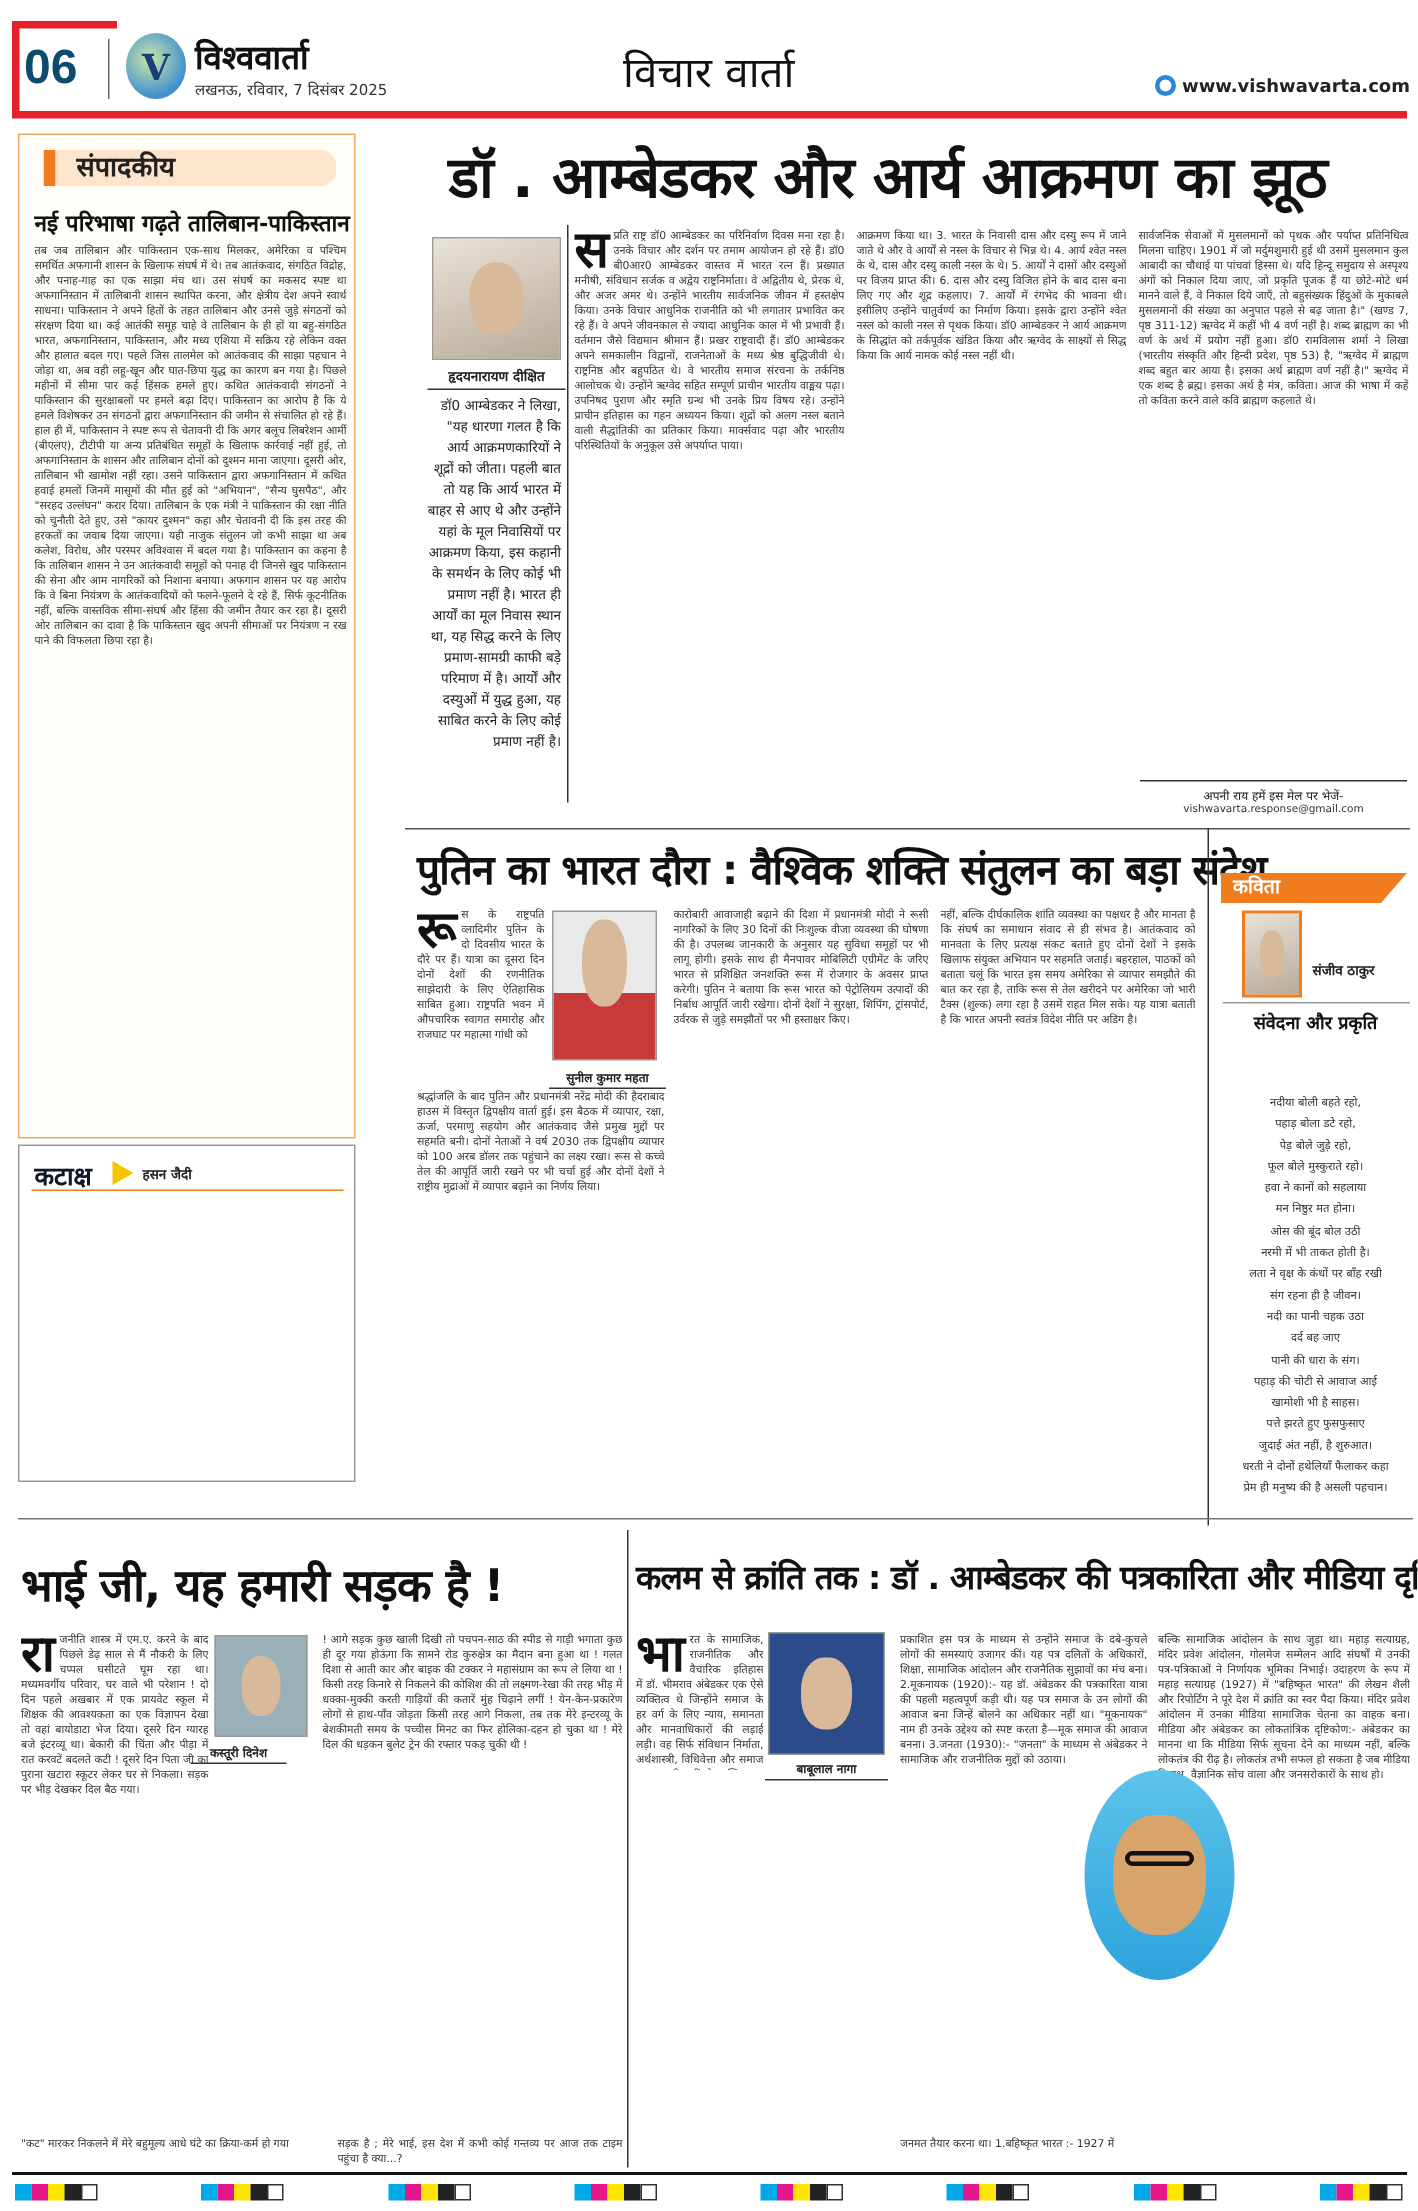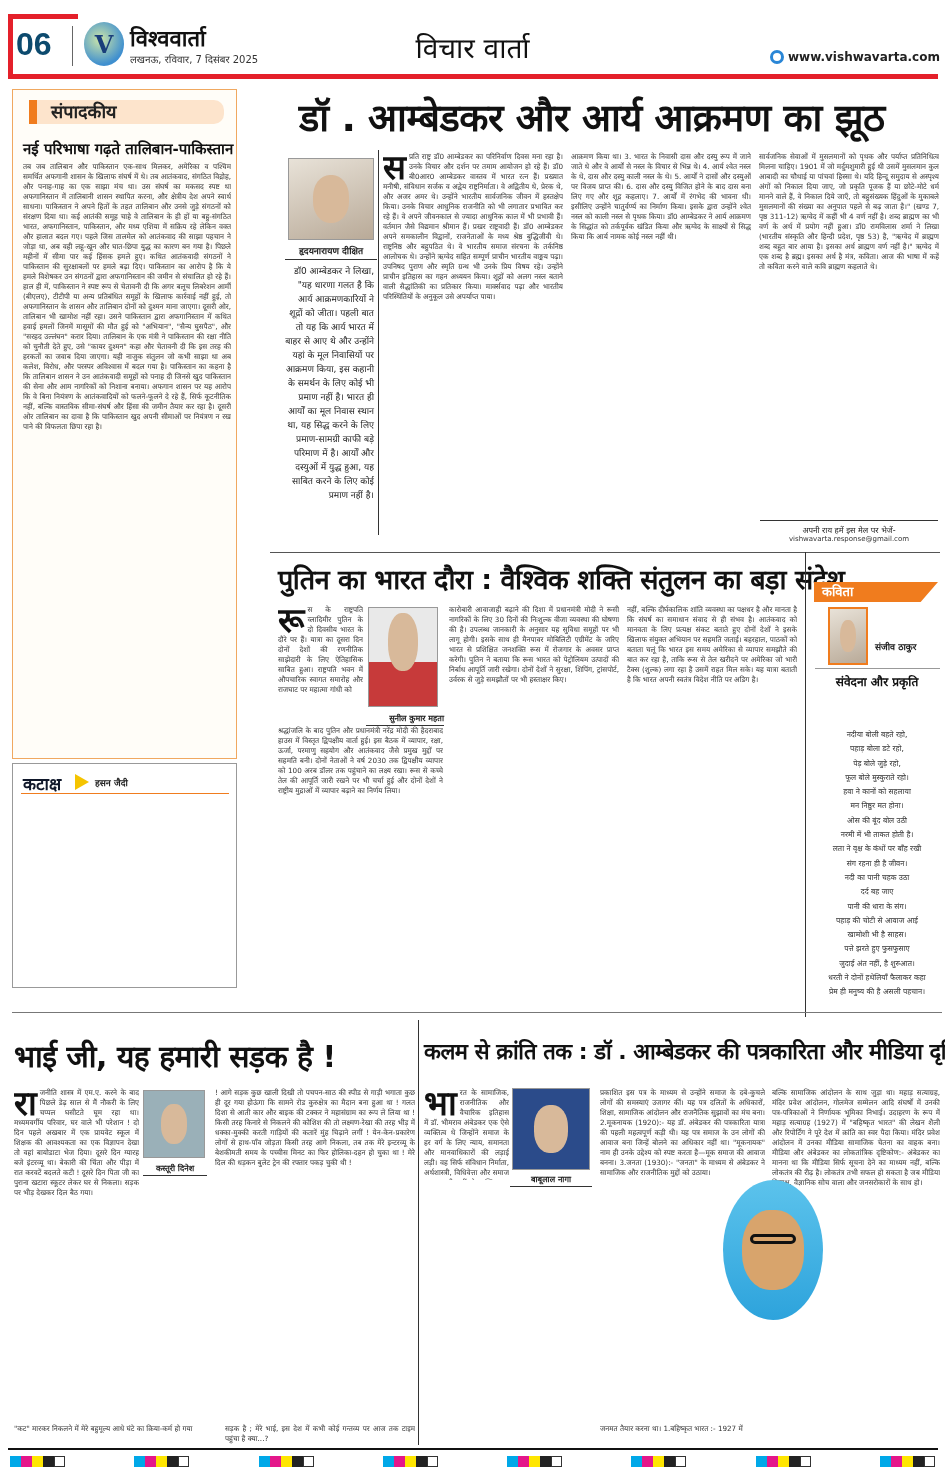--- a/index.html
+++ b/index.html
@@ -89,21 +89,21 @@
 <div class="abs" style="left:760px;top:535px;width:178px;text-align:center;font-size:7px;color:#333;">vishwavarta.response@gmail.com</div>
 <div class="abs rule-h" style="left:270px;top:552px;width:670px;background:#555;"></div>
 
 <div class="abs h1" style="left:278px;top:560px;width:530px;font-size:27px;white-space:nowrap;">पुतिन का भारत दौरा : वैश्विक शक्ति संतुलन का बड़ा संदेश</div>
 <div class="col body-text" style="left:278px;top:605px;width:85px;height:118px;">
   <span class="dropcap">रू</span><span>स के राष्ट्रपति व्लादिमीर पुतिन के दो दिवसीय भारत के दौरे पर हैं। यात्रा का दूसरा दिन दोनों देशों की रणनीतिक साझेदारी के लिए ऐतिहासिक साबित हुआ। राष्ट्रपति भवन में औपचारिक स्वागत समारोह और राजघाट पर महात्मा गांधी को</span>
 </div>
 <div class="abs portrait" style="left:368px;top:607px;width:70px;height:100px;background:linear-gradient(#e9e9e9 0 55%, #c73a3a 55%);">
     <div class="face" style="margin-top:-30px;"></div>
   </div>
-<div class="abs byline" style="left:366px;top:712px;width:78px;font-size:8px;text-align:right;">सुनील कुमार महता</div>
+<div class="abs byline" style="left:366px;top:712px;width:78px;font-size:8px;">सुनील कुमार महता</div>
 <div class="col body-text" style="left:278px;top:726px;width:165px;height:290px;">श्रद्धांजलि के बाद पुतिन और प्रधानमंत्री नरेंद्र मोदी की हैदराबाद हाउस में विस्तृत द्विपक्षीय वार्ता हुई। इस बैठक में व्यापार, रक्षा, ऊर्जा, परमाणु सहयोग और आतंकवाद जैसे प्रमुख मुद्दों पर सहमति बनी। दोनों नेताओं ने वर्ष 2030 तक द्विपक्षीय व्यापार को 100 अरब डॉलर तक पहुंचाने का लक्ष्य रखा। रूस से कच्चे तेल की आपूर्ति जारी रखने पर भी चर्चा हुई और दोनों देशों ने राष्ट्रीय मुद्राओं में व्यापार बढ़ाने का निर्णय लिया।</div>
 <div class="col body-text" style="left:449px;top:605px;width:170px;height:410px;">कारोबारी आवाजाही बढ़ाने की दिशा में प्रधानमंत्री मोदी ने रूसी नागरिकों के लिए 30 दिनों की निःशुल्क वीजा व्यवस्था की घोषणा की है। उपलब्ध जानकारी के अनुसार यह सुविधा समूहों पर भी लागू होगी। इसके साथ ही मैनपावर मोबिलिटी एग्रीमेंट के जरिए भारत से प्रशिक्षित जनशक्ति रूस में रोजगार के अवसर प्राप्त करेगी। पुतिन ने बताया कि रूस भारत को पेट्रोलियम उत्पादों की निर्बाध आपूर्ति जारी रखेगा। दोनों देशों ने सुरक्षा, शिपिंग, ट्रांसपोर्ट, उर्वरक से जुड़े समझौतों पर भी हस्ताक्षर किए।</div>
 <div class="col body-text" style="left:627px;top:605px;width:170px;height:410px;">नहीं, बल्कि दीर्घकालिक शांति व्यवस्था का पक्षधर है और मानता है कि संघर्ष का समाधान संवाद से ही संभव है। आतंकवाद को मानवता के लिए प्रत्यक्ष संकट बताते हुए दोनों देशों ने इसके खिलाफ संयुक्त अभियान पर सहमति जताई। बहरहाल, पाठकों को बताता चलूं कि भारत इस समय अमेरिका से व्यापार समझौते की बात कर रहा है, ताकि रूस से तेल खरीदने पर अमेरिका जो भारी टैक्स (शुल्क) लगा रहा है उसमें राहत मिल सके। यह यात्रा बताती है कि भारत अपनी स्वतंत्र विदेश नीति पर अडिग है।</div>
 <div class="abs rule-v" style="left:805px;top:552px;height:465px;"></div>
 
 <div class="abs kavita-tag">कविता</div>
 <div class="abs portrait" style="left:828px;top:607px;width:40px;height:58px;border:2px solid #f07c1e;">
     <div class="face"></div>
   </div>
 <div class="abs" style="left:875px;top:640px;font-size:9px;font-weight:bold;color:#222;">संजीव ठाकुर</div>
@@ -140,21 +140,21 @@
 
 <div class="abs rule-h" style="left:12px;top:1012px;width:930px;background:#777;"></div>
 
 <div class="abs h1" style="left:14px;top:1035px;width:405px;font-size:30px;white-space:nowrap;">भाई जी, यह हमारी सड़क है !</div>
 <div class="col body-text" style="left:14px;top:1088px;width:125px;height:335px;">
   <span class="dropcap">रा</span><span>जनीति शास्त्र में एम.ए. करने के बाद पिछले डेढ़ साल से मैं नौकरी के लिए चप्पल घसीटते घूम रहा था। मध्यमवर्गीय परिवार, घर वाले भी परेशान ! दो दिन पहले अखबार में एक प्रायवेट स्कूल में शिक्षक की आवश्यकता का एक विज्ञापन देखा तो वहां बायोडाटा भेज दिया। दूसरे दिन ग्यारह बजे इंटरव्यू था। बेकारी की चिंता और पीड़ा में रात करवटें बदलते कटी ! दूसरे दिन पिता जी का पुराना खटारा स्कूटर लेकर घर से निकला। सड़क पर भीड़ देखकर दिल बैठ गया।</span>
 </div>
 <div class="abs portrait" style="left:143px;top:1090px;width:62px;height:68px;background:#9ab0b8;">
     <div class="face"></div>
   </div>
-<div class="abs byline" style="left:143px;top:1162px;width:64px;font-size:8px;text-align:center;">कस्तूरी दिनेश</div>
+<div class="abs byline" style="left:127px;top:1162px;width:64px;font-size:8px;text-align:center;">कस्तूरी दिनेश</div>
 <div class="col body-text" style="left:215px;top:1088px;width:200px;height:320px;">! आगे सड़क कुछ खाली दिखी तो पचपन-साठ की स्पीड से गाड़ी भगाता कुछ ही दूर गया होऊंगा कि सामने रोड कुरुक्षेत्र का मैदान बना हुआ था ! गलत दिशा से आती कार और बाइक की टक्कर ने महासंग्राम का रूप ले लिया था ! किसी तरह किनारे से निकलने की कोशिश की तो लक्ष्मण-रेखा की तरह भीड़ में धक्का-मुक्की करती गाड़ियों की कतारें मुंह चिढ़ाने लगीं ! येन-केन-प्रकारेण लोगों से हाथ-पाँव जोड़ता किसी तरह आगे निकला, तब तक मेरे इन्टरव्यू के बेशकीमती समय के पच्चीस मिनट का फिर होलिका-दहन हो चुका था ! मेरे दिल की धड़कन बुलेट ट्रेन की रफ्तार पकड़ चुकी थी !</div>
 <div class="col body-text" style="left:14px;top:1424px;width:205px;height:20px;">"कट" मारकर निकलने में मेरे बहुमूल्य आधे घंटे का क्रिया-कर्म हो गया</div>
 <div class="col body-text" style="left:225px;top:1424px;width:190px;height:20px;">सड़क है ; मेरे भाई, इस देश में कभी कोई गन्तव्य पर आज तक टाइम पहुंचा है क्या...?</div>
 <div class="abs rule-v" style="left:418px;top:1020px;height:425px;"></div>
 
 <div class="abs h1" style="left:424px;top:1035px;width:515px;font-size:22px;white-space:nowrap;">कलम से क्रांति तक : डॉ . आम्बेडकर की पत्रकारिता और मीडिया दृष्टि</div>
 <div class="col body-text" style="left:424px;top:1088px;width:85px;height:92px;">
   <span class="dropcap">भा</span><span>रत के सामाजिक, राजनीतिक और वैचारिक इतिहास में डॉ. भीमराव अंबेडकर एक ऐसे व्यक्तित्व थे जिन्होंने समाज के हर वर्ग के लिए न्याय, समानता और मानवाधिकारों की लड़ाई लड़ी। वह सिर्फ संविधान निर्माता, अर्थशास्त्री, विधिवेत्ता और समाज सुधारक ही नहीं थे, बल्कि एक दूरदर्शी मीडिया चिंतक और पत्रकार भी थे। उन्होंने समझ लिया था कि जब तक विचार समाज के हर स्तर तक नहीं पहुंचेंगे, तब तक परिवर्तन अधूरा रहेगा।</span>
 </div>
 <div class="abs portrait" style="left:512px;top:1088px;width:78px;height:82px;background:#2b4b8a;">

